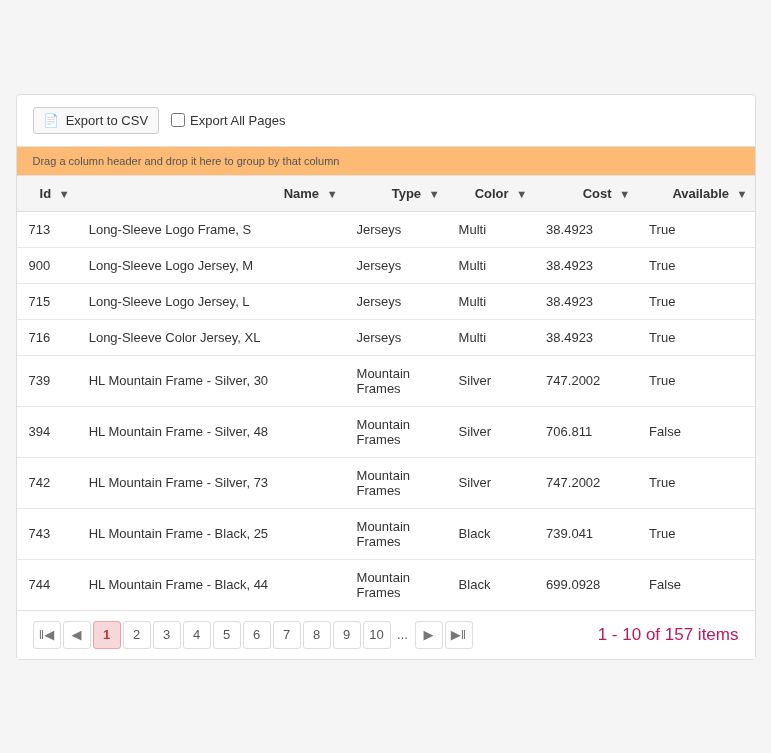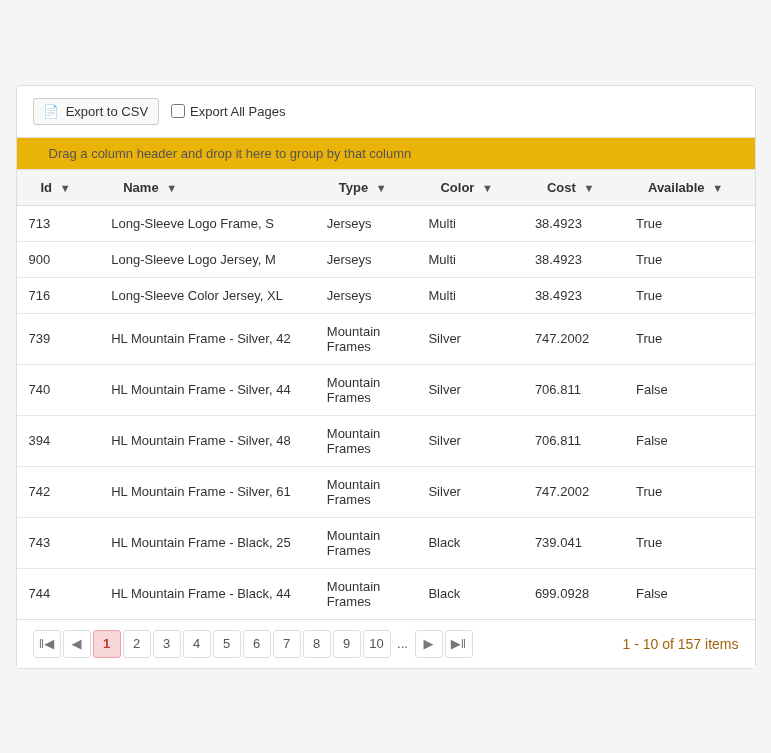--- a/index.html
+++ b/index.html
@@ -42,37 +42,37 @@
       gap: 5px;
       font-size: 13px;
       color: #333;
       cursor: pointer;
     }
     .export-all-label input[type="checkbox"] {
       width: 14px;
       height: 14px;
     }
     .drag-hint {
-      background: #eab308;
-      padding: 8px 32px;
-      font-size: 13px;
+      background: #fdba74;
+      padding: 8px 16px;
+      font-size: 11px;
       color: #555;
       border-top: 1px solid #e0e0e0;
       border-bottom: 1px solid #e0e0e0;
     }
     table {
       width: 100%;
       border-collapse: collapse;
     }
     thead tr {
       background: #f5f5f5;
     }
     thead th {
-      padding: 10px 24px;
-      text-align: left;
+      padding: 10px 7px;
+      text-align: right;
       font-weight: 600;
       font-size: 13px;
       color: #333;
       border-bottom: 1px solid #ddd;
       white-space: nowrap;
     }
     thead th .filter-icon {
       display: inline-block;
       margin-left: 4px;
       color: #555;
@@ -121,22 +121,22 @@
     .page-btn.active {
       background: #f8d7da;
       border-color: #f5a0a8;
       color: #c0392b;
       font-weight: bold;
     }
     .page-btn.nav {
       color: #777;
     }
     .page-info {
-      font-size: 14px;
-      color: #a16207;
+      font-size: 17px;
+      color: #be185d;
     }
     .ellipsis {
       min-width: 20px;
       height: 28px;
       display: flex;
       align-items: center;
       justify-content: center;
       font-size: 13px;
       color: #555;
     }
@@ -195,54 +195,54 @@
   </tr>
         <tr>
     <td>900</td>
     <td>Long-Sleeve Logo Jersey, M</td>
     <td>Jerseys</td>
     <td>Multi</td>
     <td>38.4923</td>
     <td>True</td>
   </tr>
         <tr>
+    <td>715</td>
+    <td>Long-Sleeve Logo Jersey, L</td>
+    <td>Jerseys</td>
+    <td>Multi</td>
+    <td>38.4923</td>
+    <td>True</td>
+  </tr>
+        <tr>
     <td>716</td>
     <td>Long-Sleeve Color Jersey, XL</td>
     <td>Jerseys</td>
     <td>Multi</td>
     <td>38.4923</td>
     <td>True</td>
   </tr>
         <tr>
     <td>739</td>
-    <td>HL Mountain Frame - Silver, 42</td>
+    <td>HL Mountain Frame - Silver, 30</td>
     <td>Mountain<br>Frames</td>
     <td>Silver</td>
     <td>747.2002</td>
     <td>True</td>
   </tr>
         <tr>
-    <td>740</td>
-    <td>HL Mountain Frame - Silver, 44</td>
+    <td>394</td>
+    <td>HL Mountain Frame - Silver, 48</td>
     <td>Mountain<br>Frames</td>
     <td>Silver</td>
     <td>706.811</td>
     <td>False</td>
   </tr>
         <tr>
-    <td>394</td>
-    <td>HL Mountain Frame - Silver, 48</td>
-    <td>Mountain<br>Frames</td>
-    <td>Silver</td>
-    <td>706.811</td>
-    <td>False</td>
-  </tr>
-        <tr>
     <td>742</td>
-    <td>HL Mountain Frame - Silver, 61</td>
+    <td>HL Mountain Frame - Silver, 73</td>
     <td>Mountain<br>Frames</td>
     <td>Silver</td>
     <td>747.2002</td>
     <td>True</td>
   </tr>
         <tr>
     <td>743</td>
     <td>HL Mountain Frame - Black, 25</td>
     <td>Mountain<br>Frames</td>
     <td>Black</td>

